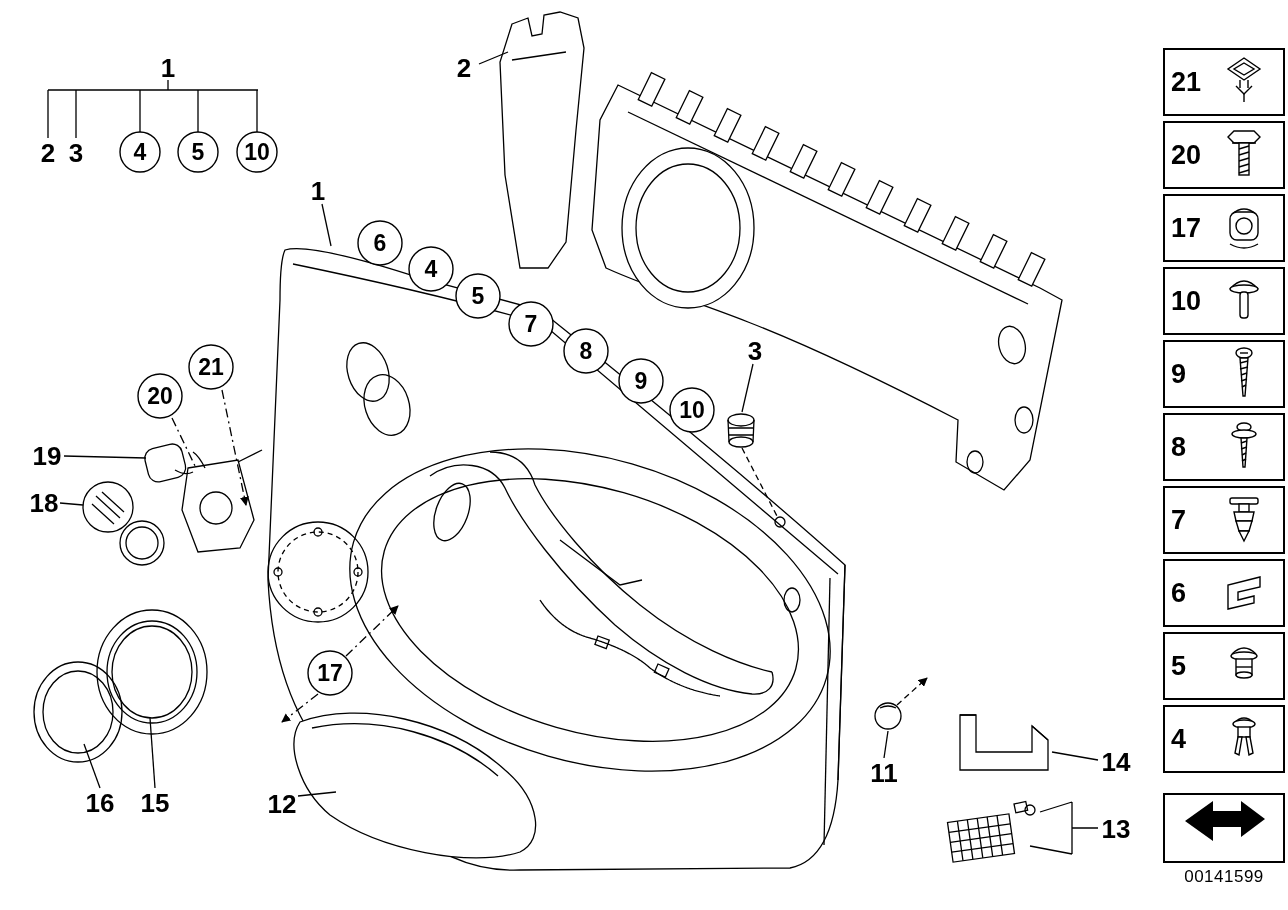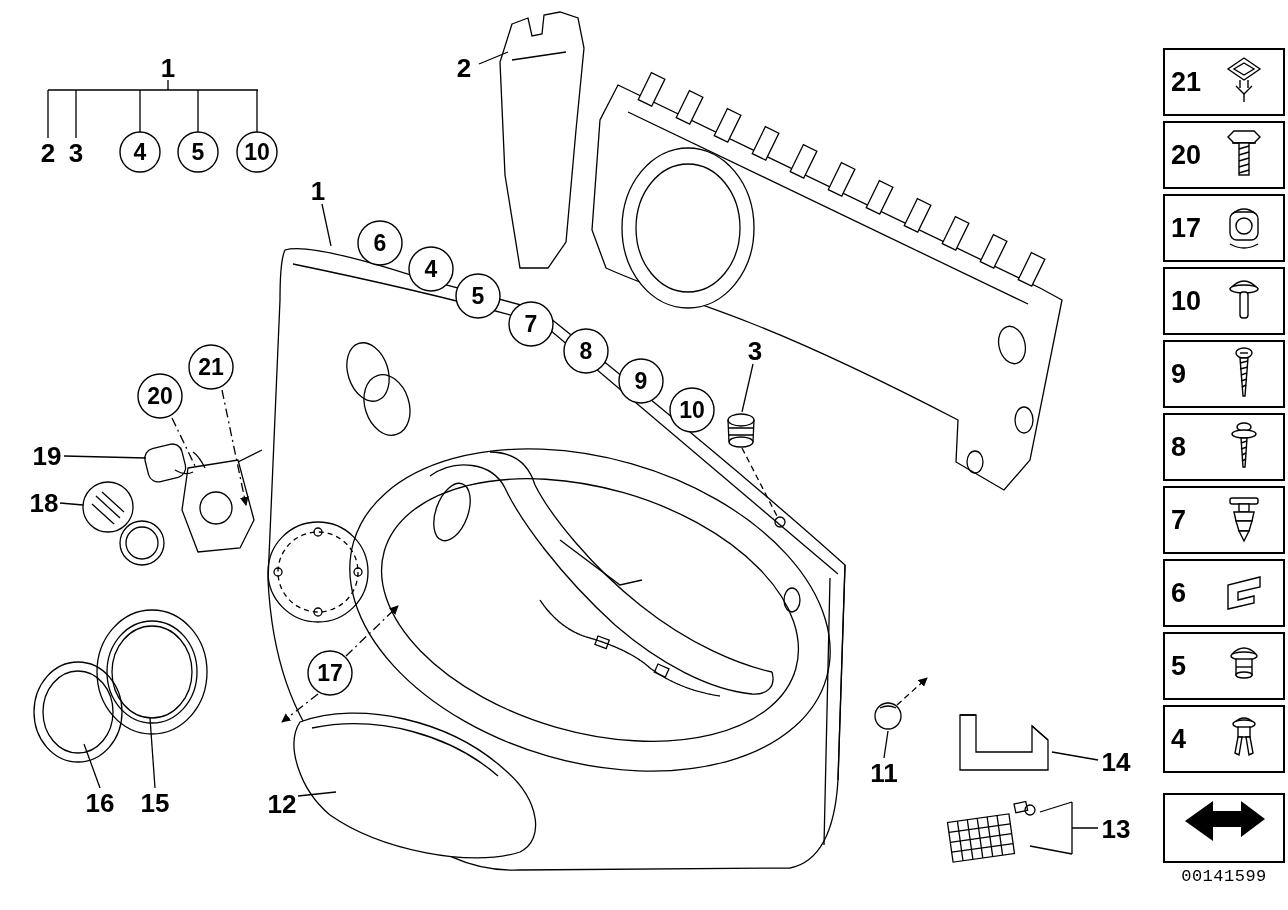--- a/index.html
+++ b/index.html
@@ -10,21 +10,21 @@
   #fastener-column{position:absolute;left:1163px;top:48px;width:122px;display:flex;
                    flex-direction:column;gap:5px;}
   .fastener-cell{height:68px;border:2px solid #000;background:#fff;display:flex;
                  align-items:center;padding:0 4px 0 6px;box-sizing:border-box;}
   .fastener-cell .num{font-size:27px;font-weight:bold;min-width:38px;}
   .fastener-cell .ficon{flex:1;display:flex;justify-content:center;align-items:center;}
   #nav-arrow-box{position:absolute;left:1163px;top:793px;width:122px;height:70px;
                  border:2px solid #000;background:#fff;display:flex;align-items:center;
                  justify-content:center;box-sizing:border-box;}
   #plate-code{position:absolute;left:1163px;top:867px;width:122px;text-align:center;
-              font-size:17px;letter-spacing:.5px;font-family:Liberation Mono, monospace;}
+              font-size:17px;letter-spacing:.5px;}
   svg text{font-family:"Liberation Sans",sans-serif;}
   .lbl{font-size:26px;font-weight:bold;}
   .clbl{font-size:23px;font-weight:bold;}
 </style>
 </head>
 <body>
 
 <div id="stage">
 
   <svg id="diagram-svg" width="1160" height="910" viewBox="0 0 1160 910">

